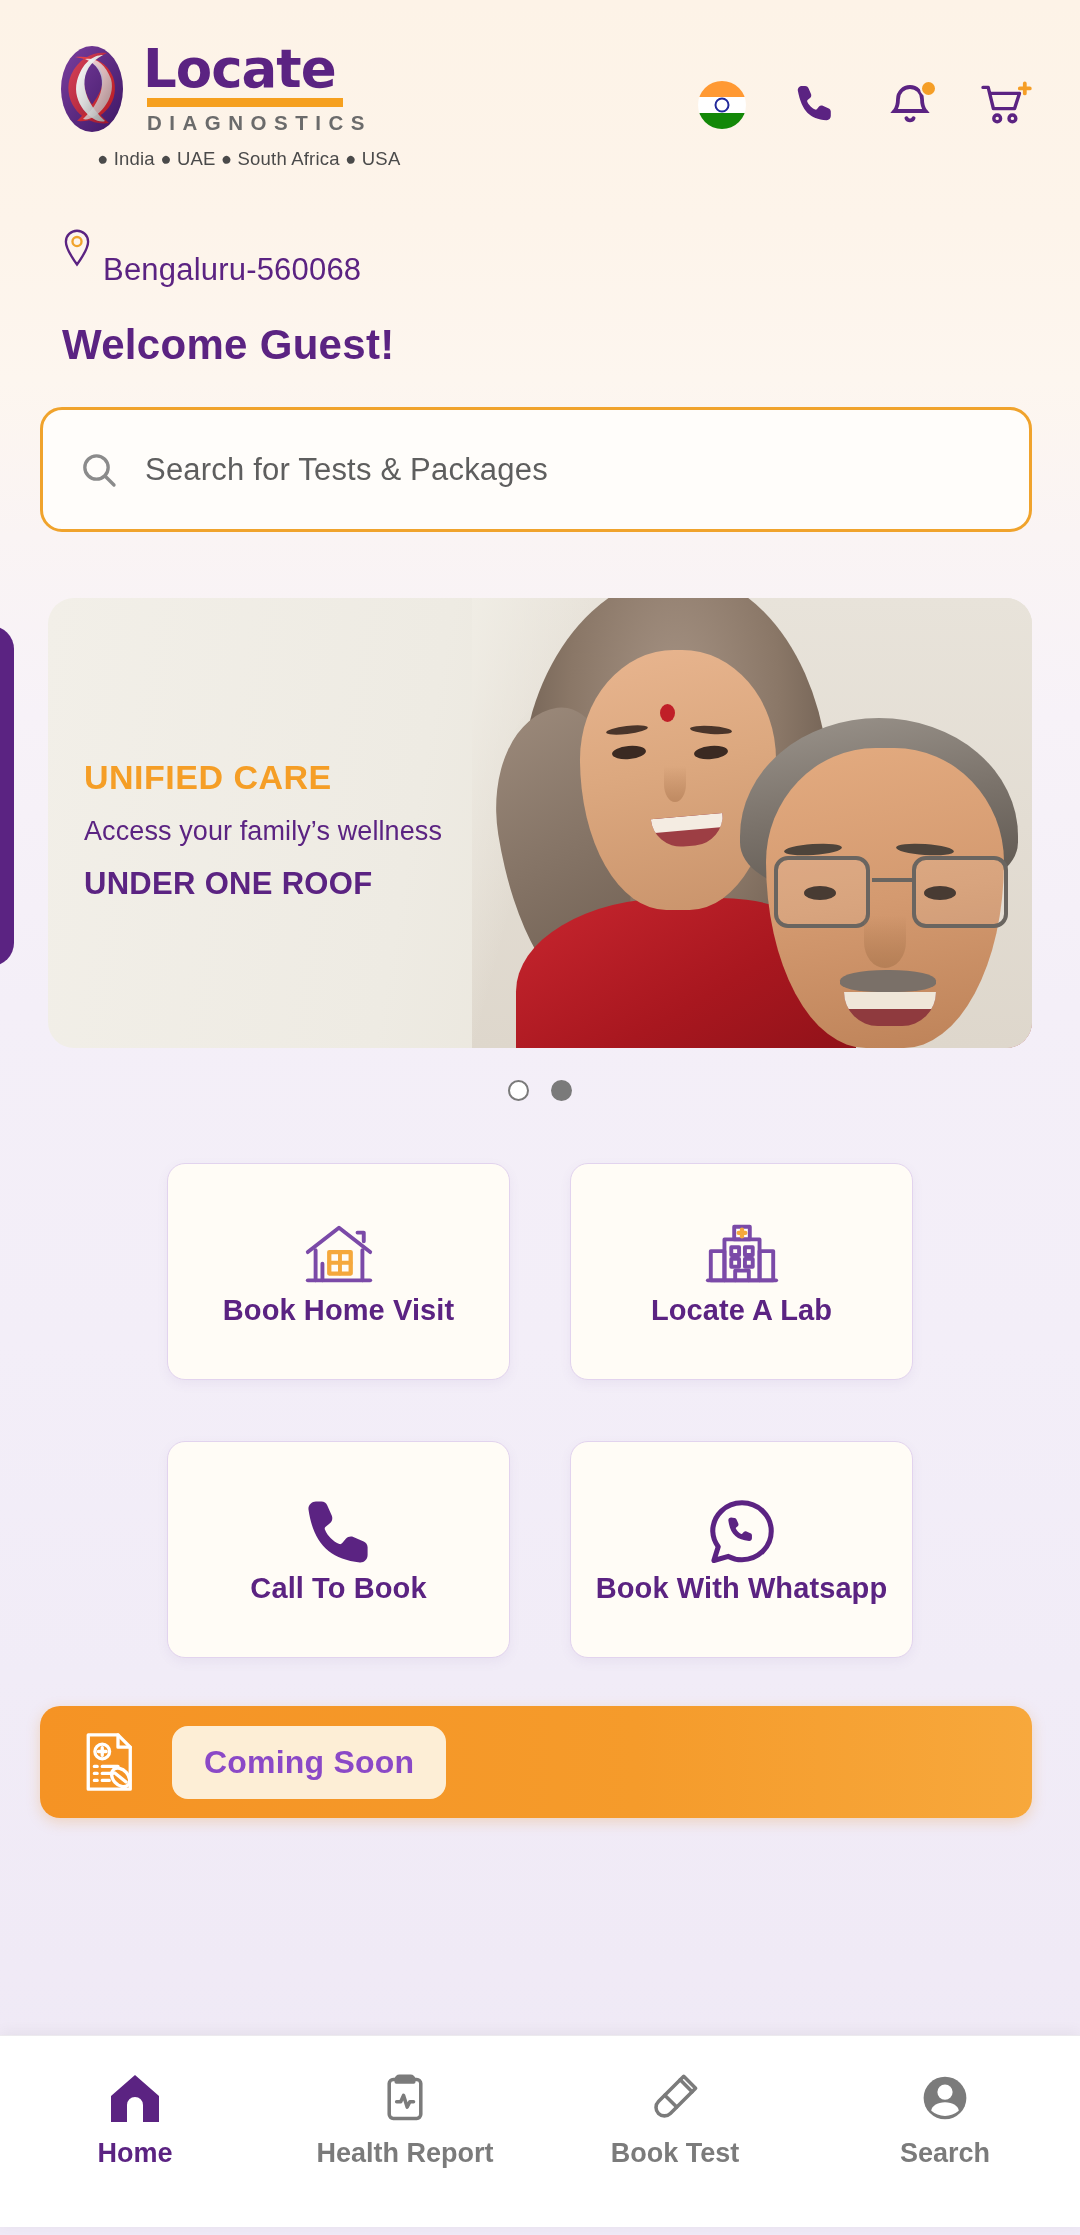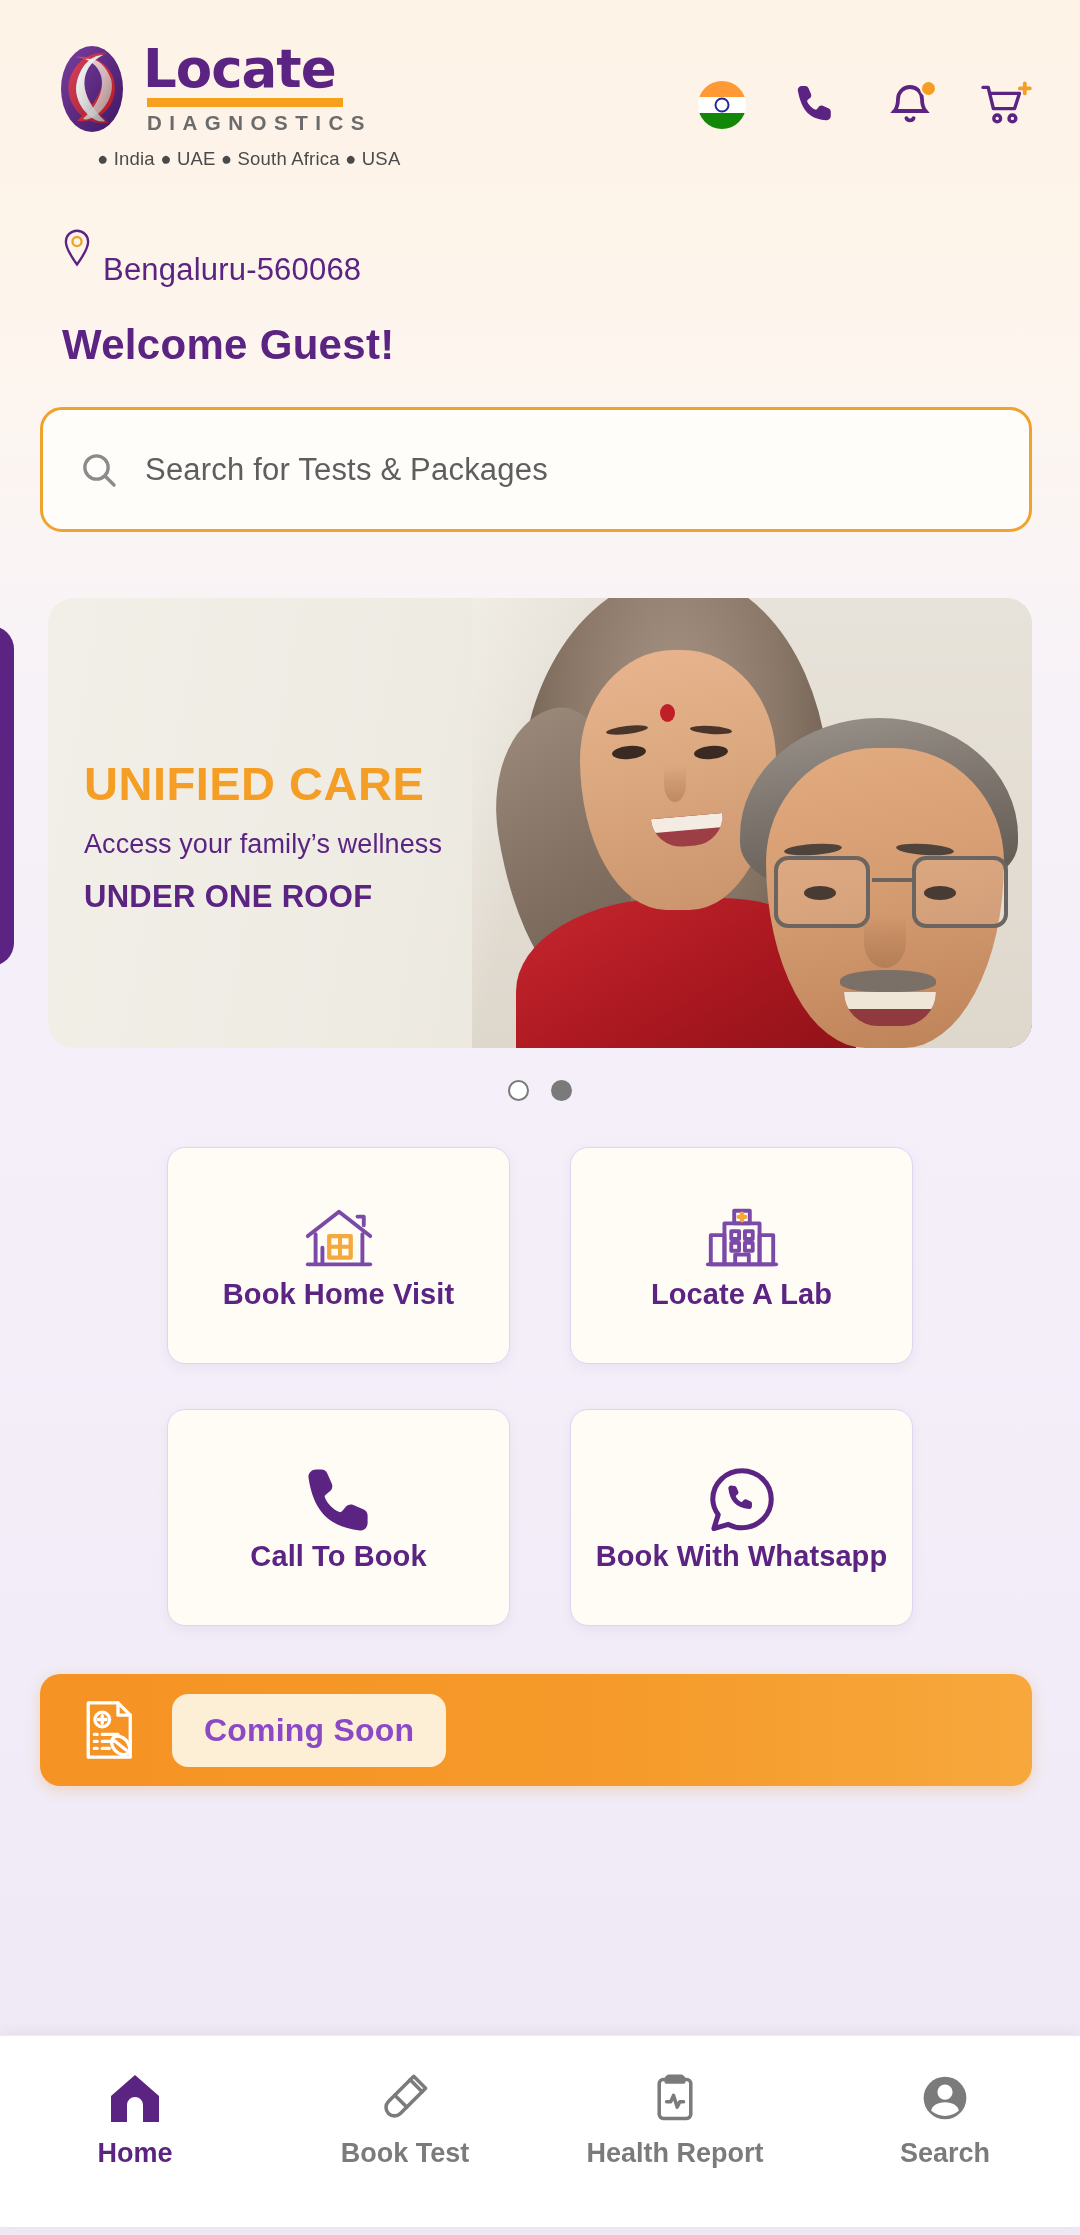--- a/index.html
+++ b/index.html
@@ -138,21 +138,21 @@
     border-radius: 26px; overflow: hidden;
     background: linear-gradient(100deg, #f2efe8 0%, #eeebe3 38%, #e9e5db 60%, #e6e2d8 100%);
     display: flex;
   }
   .slide-copy {
     position: relative; z-index: 3;
     padding: 162px 0 0 36px;
     width: 430px;
   }
   .slide-t1 {
-    font-size: 47px; font-weight: 700; color: #f59e26;
+    font-size: 34px; font-weight: 700; color: #f59e26;
     letter-spacing: .5px; line-height: 1;
   }
   .slide-t2 {
     font-size: 27px; color: #5b2382; margin-top: 22px;
     letter-spacing: .1px;
   }
   .slide-t3 {
     font-size: 31px; font-weight: 700; color: #5b2382;
     margin-top: 19px; letter-spacing: .3px;
   }
@@ -311,21 +311,21 @@
     margin-top: 46px;
   }
   .act-card {
     height: 217px;
     background: #fffcf6;
     border: 1.5px solid #e2d3ee;
     border-radius: 18px;
     box-shadow: 0 4px 12px rgba(120, 80, 160, .07);
     display: flex; flex-direction: column;
     align-items: center; justify-content: center;
-    gap: 0; cursor: pointer;
+    gap: 0; cursor: pointer; margin-top: 16px;
   }
   .act-label {
     font-size: 29px; font-weight: 700; color: #5b2382;
     letter-spacing: .1px;
   }
 
   
   .presc-wrap { padding: 48px 48px 0 40px; }
   .presc {
     height: 112px;
@@ -570,34 +570,34 @@
 
   <div class="nav-item active">
     <svg width="56" height="52" viewBox="0 0 28 26" fill="#5b2382">
       <path d="M14 1.5L26 12v13h-8v-8.5a4 4 0 0 0-8 0V25H2V12z"></path>
     </svg>
     <div class="nav-label">Home</div>
   </div>
 
   <div class="nav-item">
     <svg width="56" height="52" viewBox="0 0 28 28" fill="none" stroke="#7b7b7b" stroke-width="1.9" stroke-linecap="round" stroke-linejoin="round">
+      <rect x="5.5" y="4" width="17" height="21" rx="2.2"></rect>
+      <path d="M11 2.3h6a1.7 1.7 0 0 1 1.7 1.7v1.4h-9.4V4A1.7 1.7 0 0 1 11 2.3z"></path>
+      <path d="M9.5 16h2.2l1.5-3.4 2 6.3 1.4-2.9h2"></path>
+    </svg>
+    <div class="nav-label">Health Report</div>
+  </div>
+
+  <div class="nav-item">
+    <svg width="56" height="52" viewBox="0 0 28 28" fill="none" stroke="#7b7b7b" stroke-width="1.9" stroke-linecap="round" stroke-linejoin="round">
       <path d="M18.7 2.3l6.4 6.4-13.6 13.6a4.5 4.5 0 0 1-6.4-6.4z"></path>
       <path d="M16.8 4.2l6.4 6.4"></path>
       <path d="M8.5 12.5l6.4 6.4"></path>
     </svg>
     <div class="nav-label">Book Test</div>
-  </div>
-
-  <div class="nav-item">
-    <svg width="56" height="52" viewBox="0 0 28 28" fill="none" stroke="#7b7b7b" stroke-width="1.9" stroke-linecap="round" stroke-linejoin="round">
-      <rect x="5.5" y="4" width="17" height="21" rx="2.2"></rect>
-      <path d="M11 2.3h6a1.7 1.7 0 0 1 1.7 1.7v1.4h-9.4V4A1.7 1.7 0 0 1 11 2.3z"></path>
-      <path d="M9.5 16h2.2l1.5-3.4 2 6.3 1.4-2.9h2"></path>
-    </svg>
-    <div class="nav-label">Health Report</div>
   </div>
 
   <div class="nav-item">
     <svg width="56" height="52" viewBox="0 0 28 28">
       <circle cx="14" cy="14" r="11.5" fill="#7b7b7b"></circle>
       <circle cx="14" cy="10.8" r="4.1" fill="#ffffff"></circle>
       <path d="M14 16.3c4.1 0 7.4 2.2 7.4 4.6a11.4 11.4 0 0 1-14.8 0c0-2.4 3.3-4.6 7.4-4.6z" fill="#ffffff"></path>
     </svg>
     <div class="nav-label">Search</div>
   </div>

